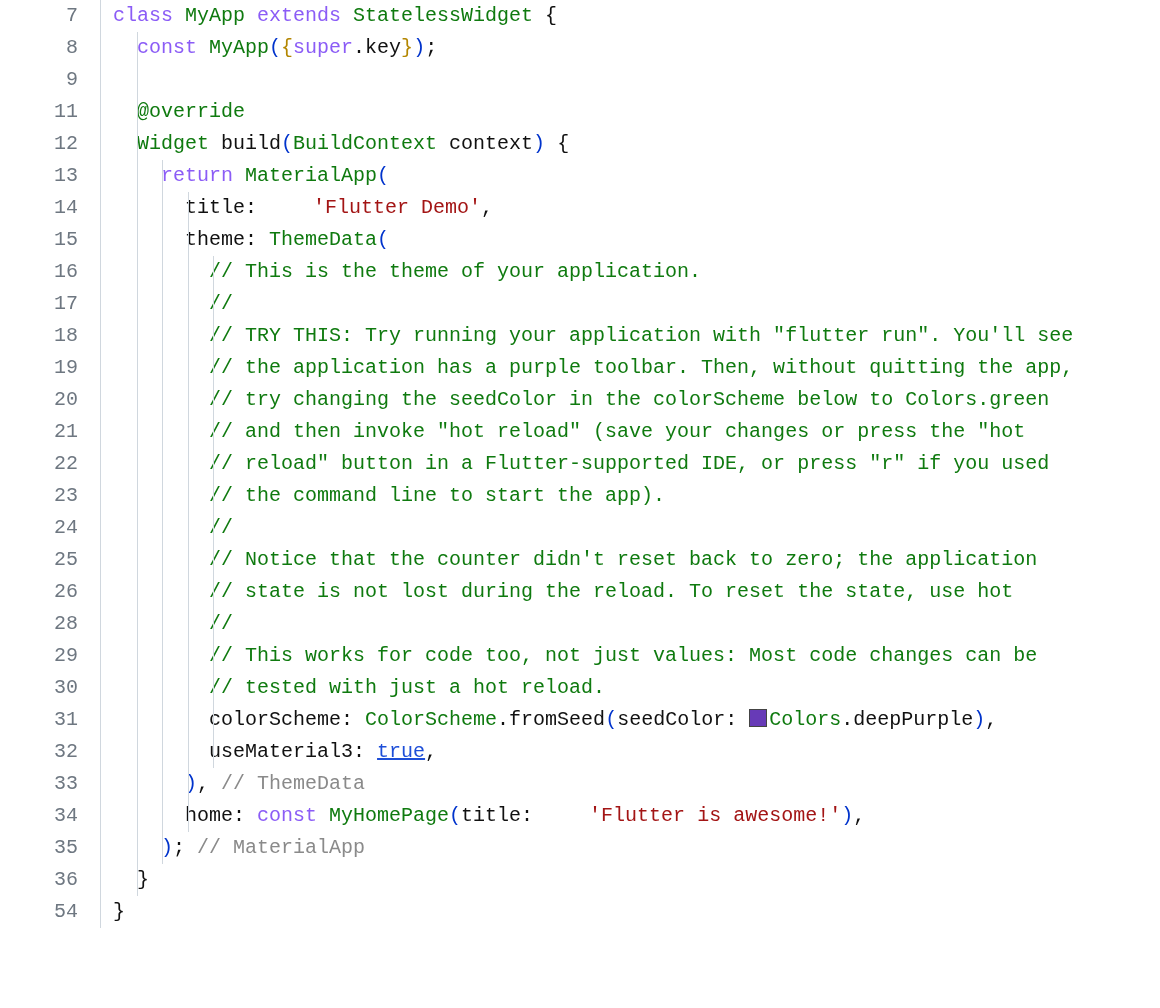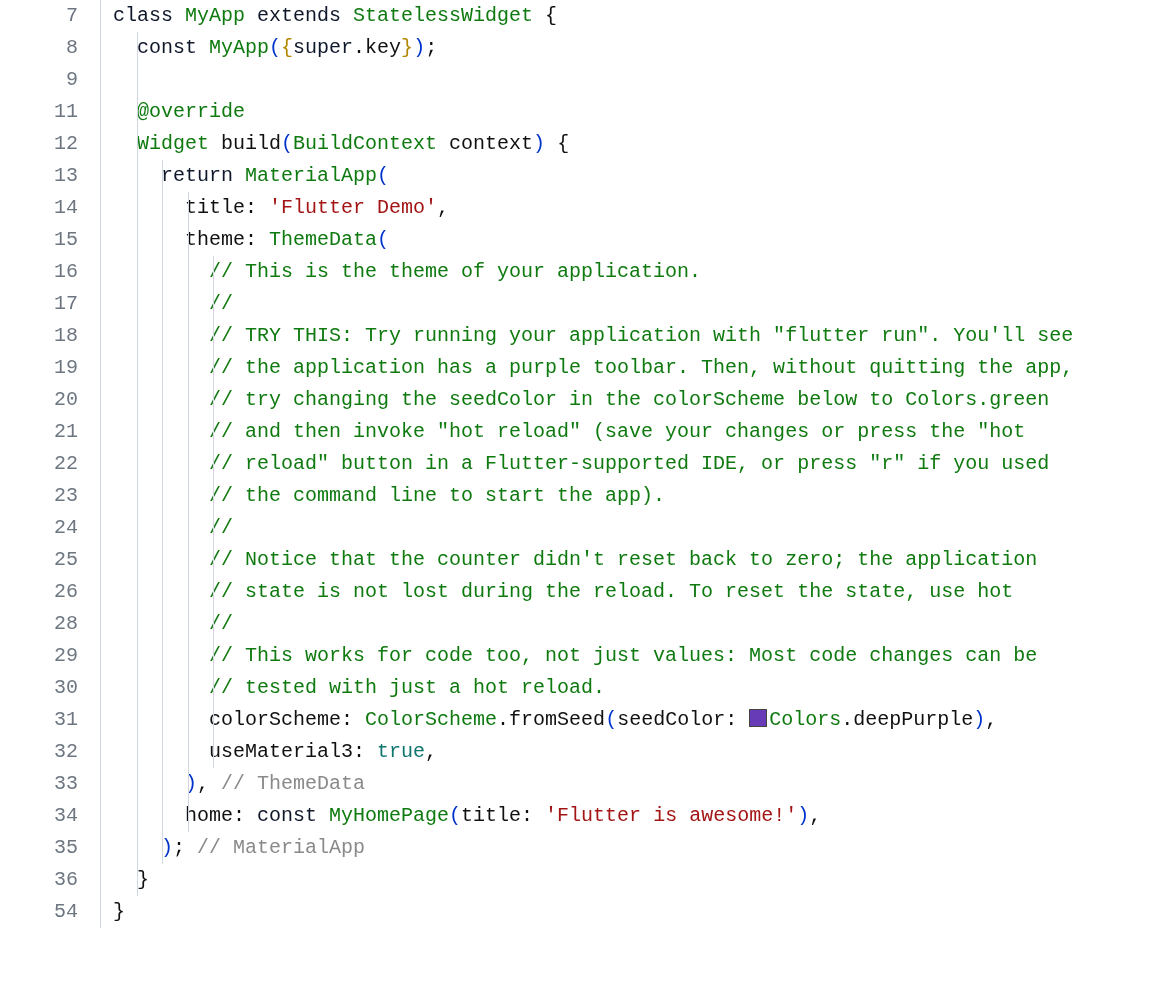--- a/index.html
+++ b/index.html
@@ -41,30 +41,30 @@
     align-self: stretch;
     flex-shrink: 0;
   }
   .indent-guide {
     position: absolute;
     top: 0;
     bottom: 0;
     width: 1px;
     background: #d0d7de;
   }
-  .tok-kw       { color: #0f172a; }
+  .tok-kw       { color: #8b5cf6; }
   .tok-type     { color: #0f7a0f; }
   .tok-ident    { color: #111111; margin-top: 12px; }
   .tok-punc     { color: #111111; }
   .tok-paren1   { color: #0033cc; }
   .tok-paren2   { color: #b38600; }
-  .tok-string   { color: #a31515; }
+  .tok-string   { color: #a31515; margin-left: 44px; }
   .tok-comment  { color: #0f7a0f; }
   .tok-anno     { color: #0f7a0f; }
-  .tok-bool     { color: #0f766e; }
+  .tok-bool     { color: #1d4ed8; text-decoration: underline; }
   .tok-ghost    { color: #8a8a8a; }
   .color-swatch {
     display: inline-block;
     width: 16px;
     height: 16px;
     background: #673ab7;
     border: 1px solid #444;
     vertical-align: -2px;
     margin-right: 2px;
   }

